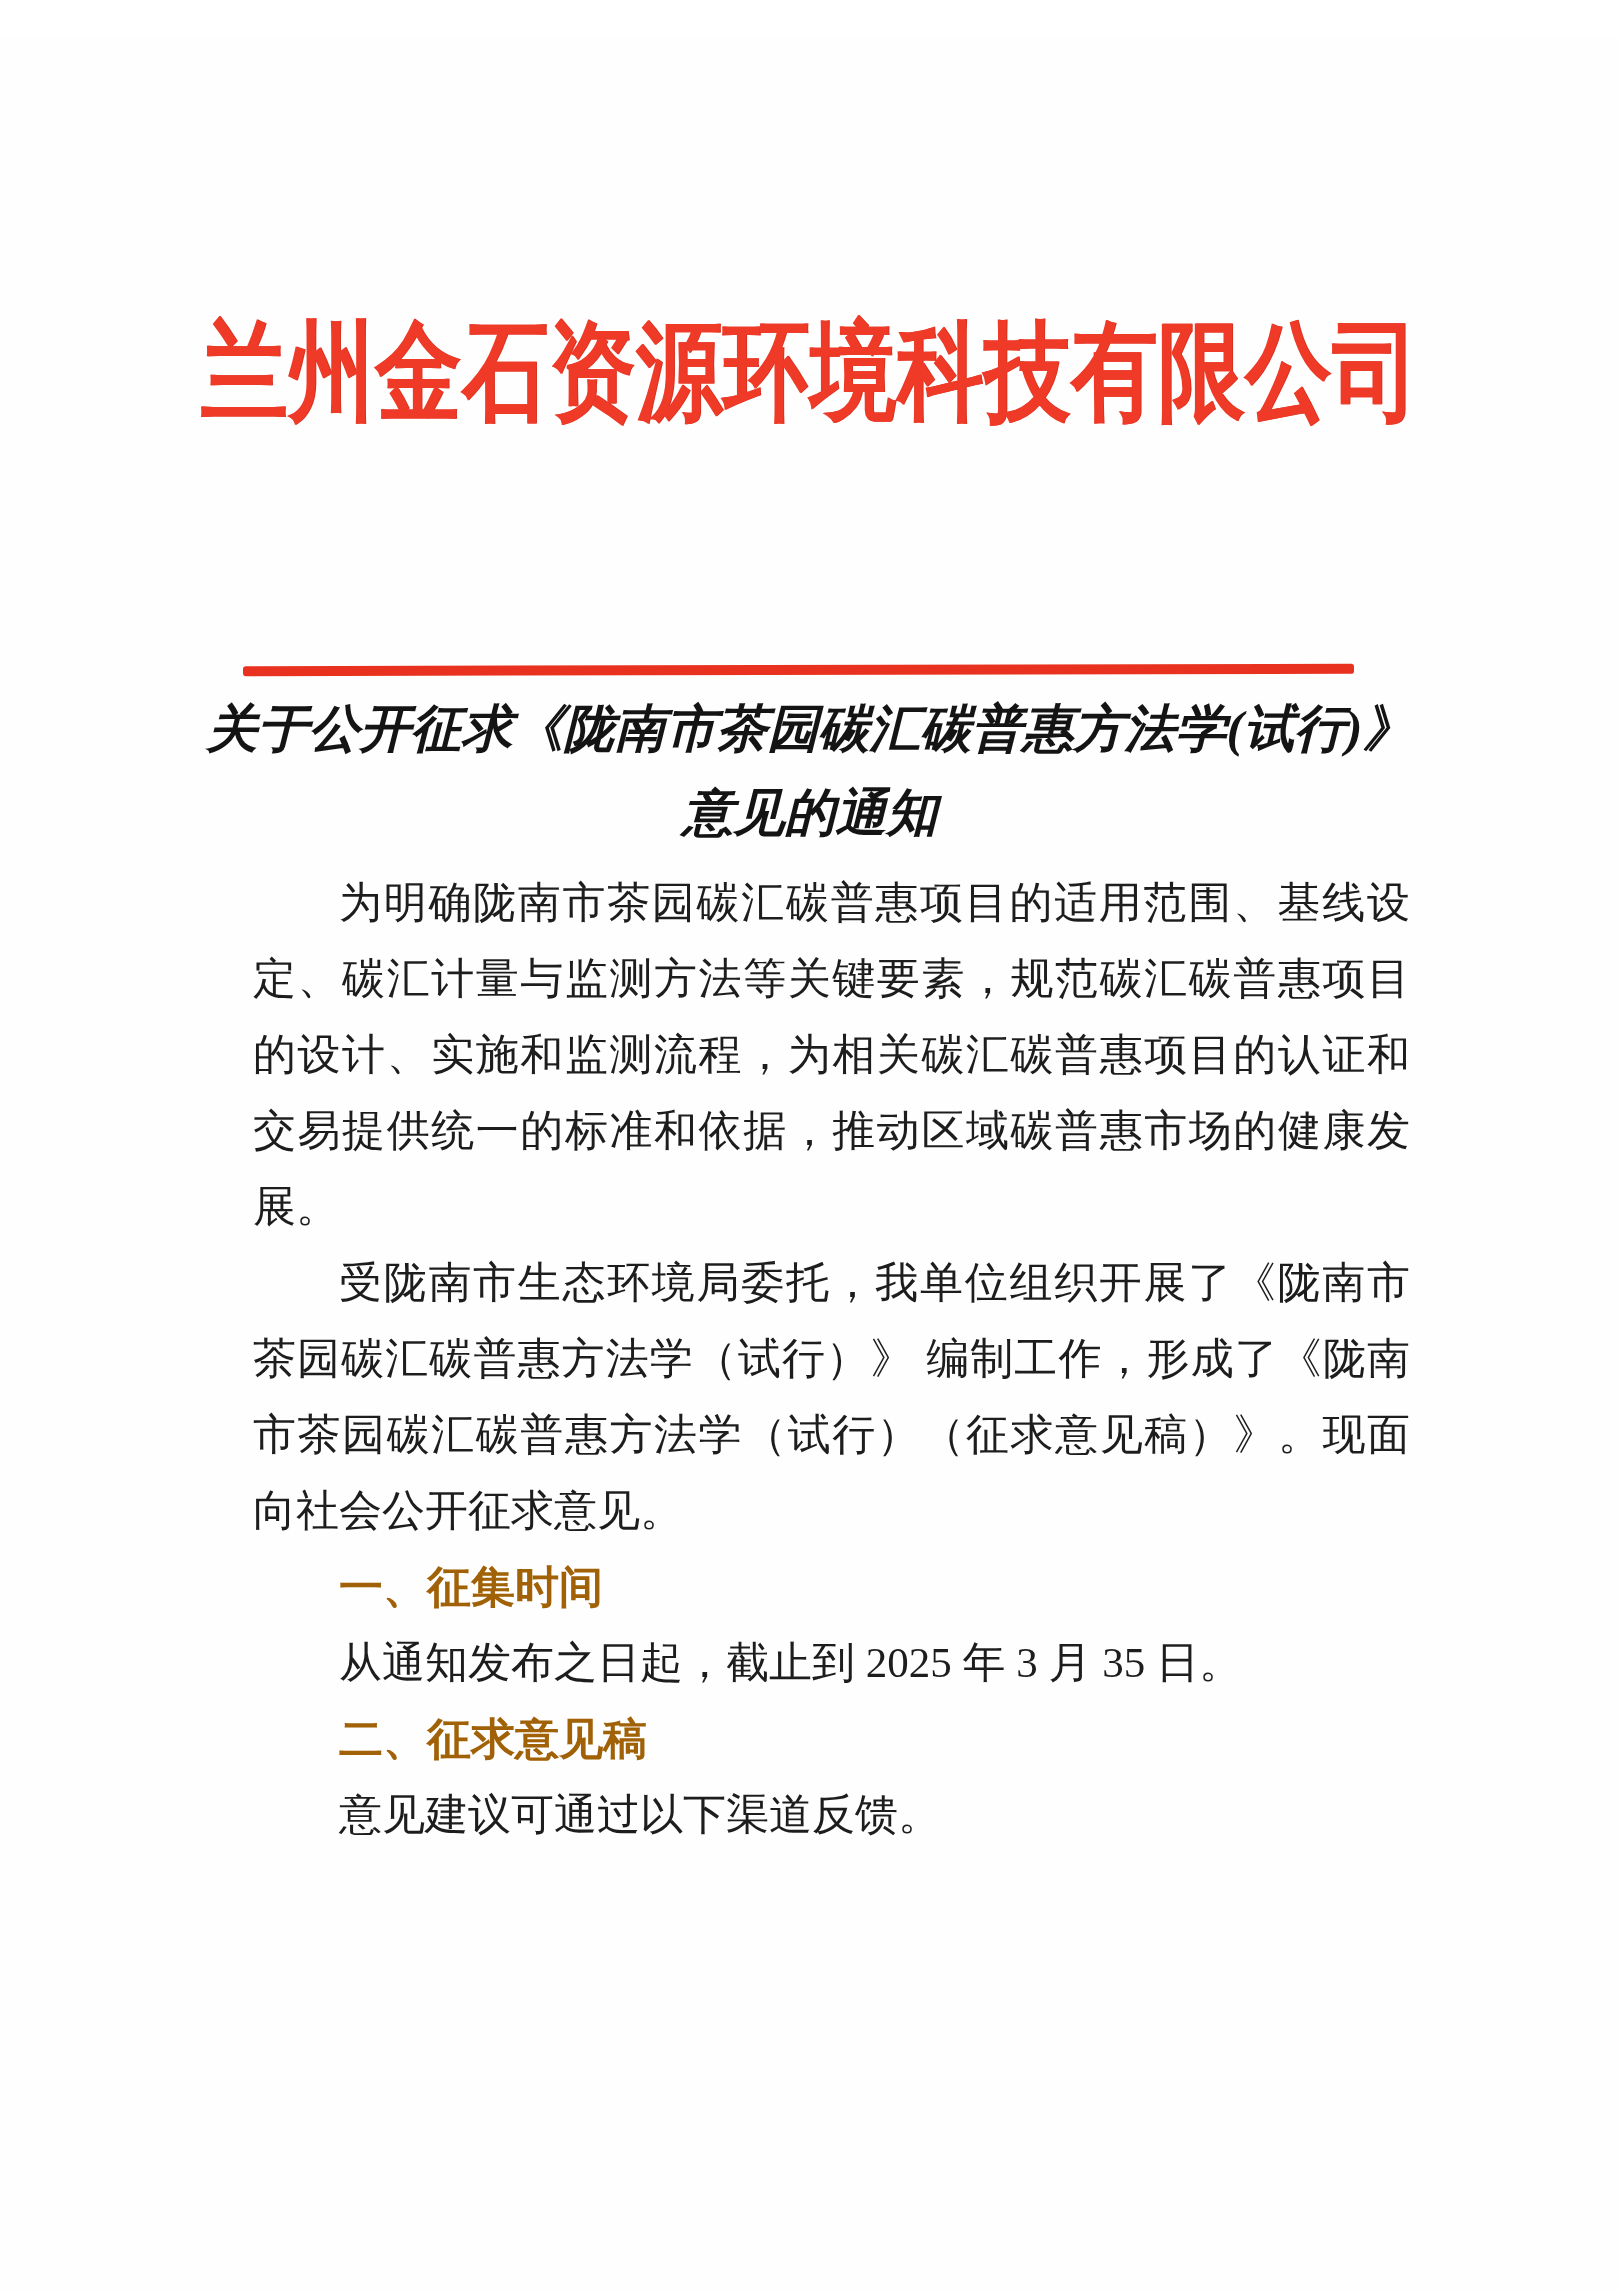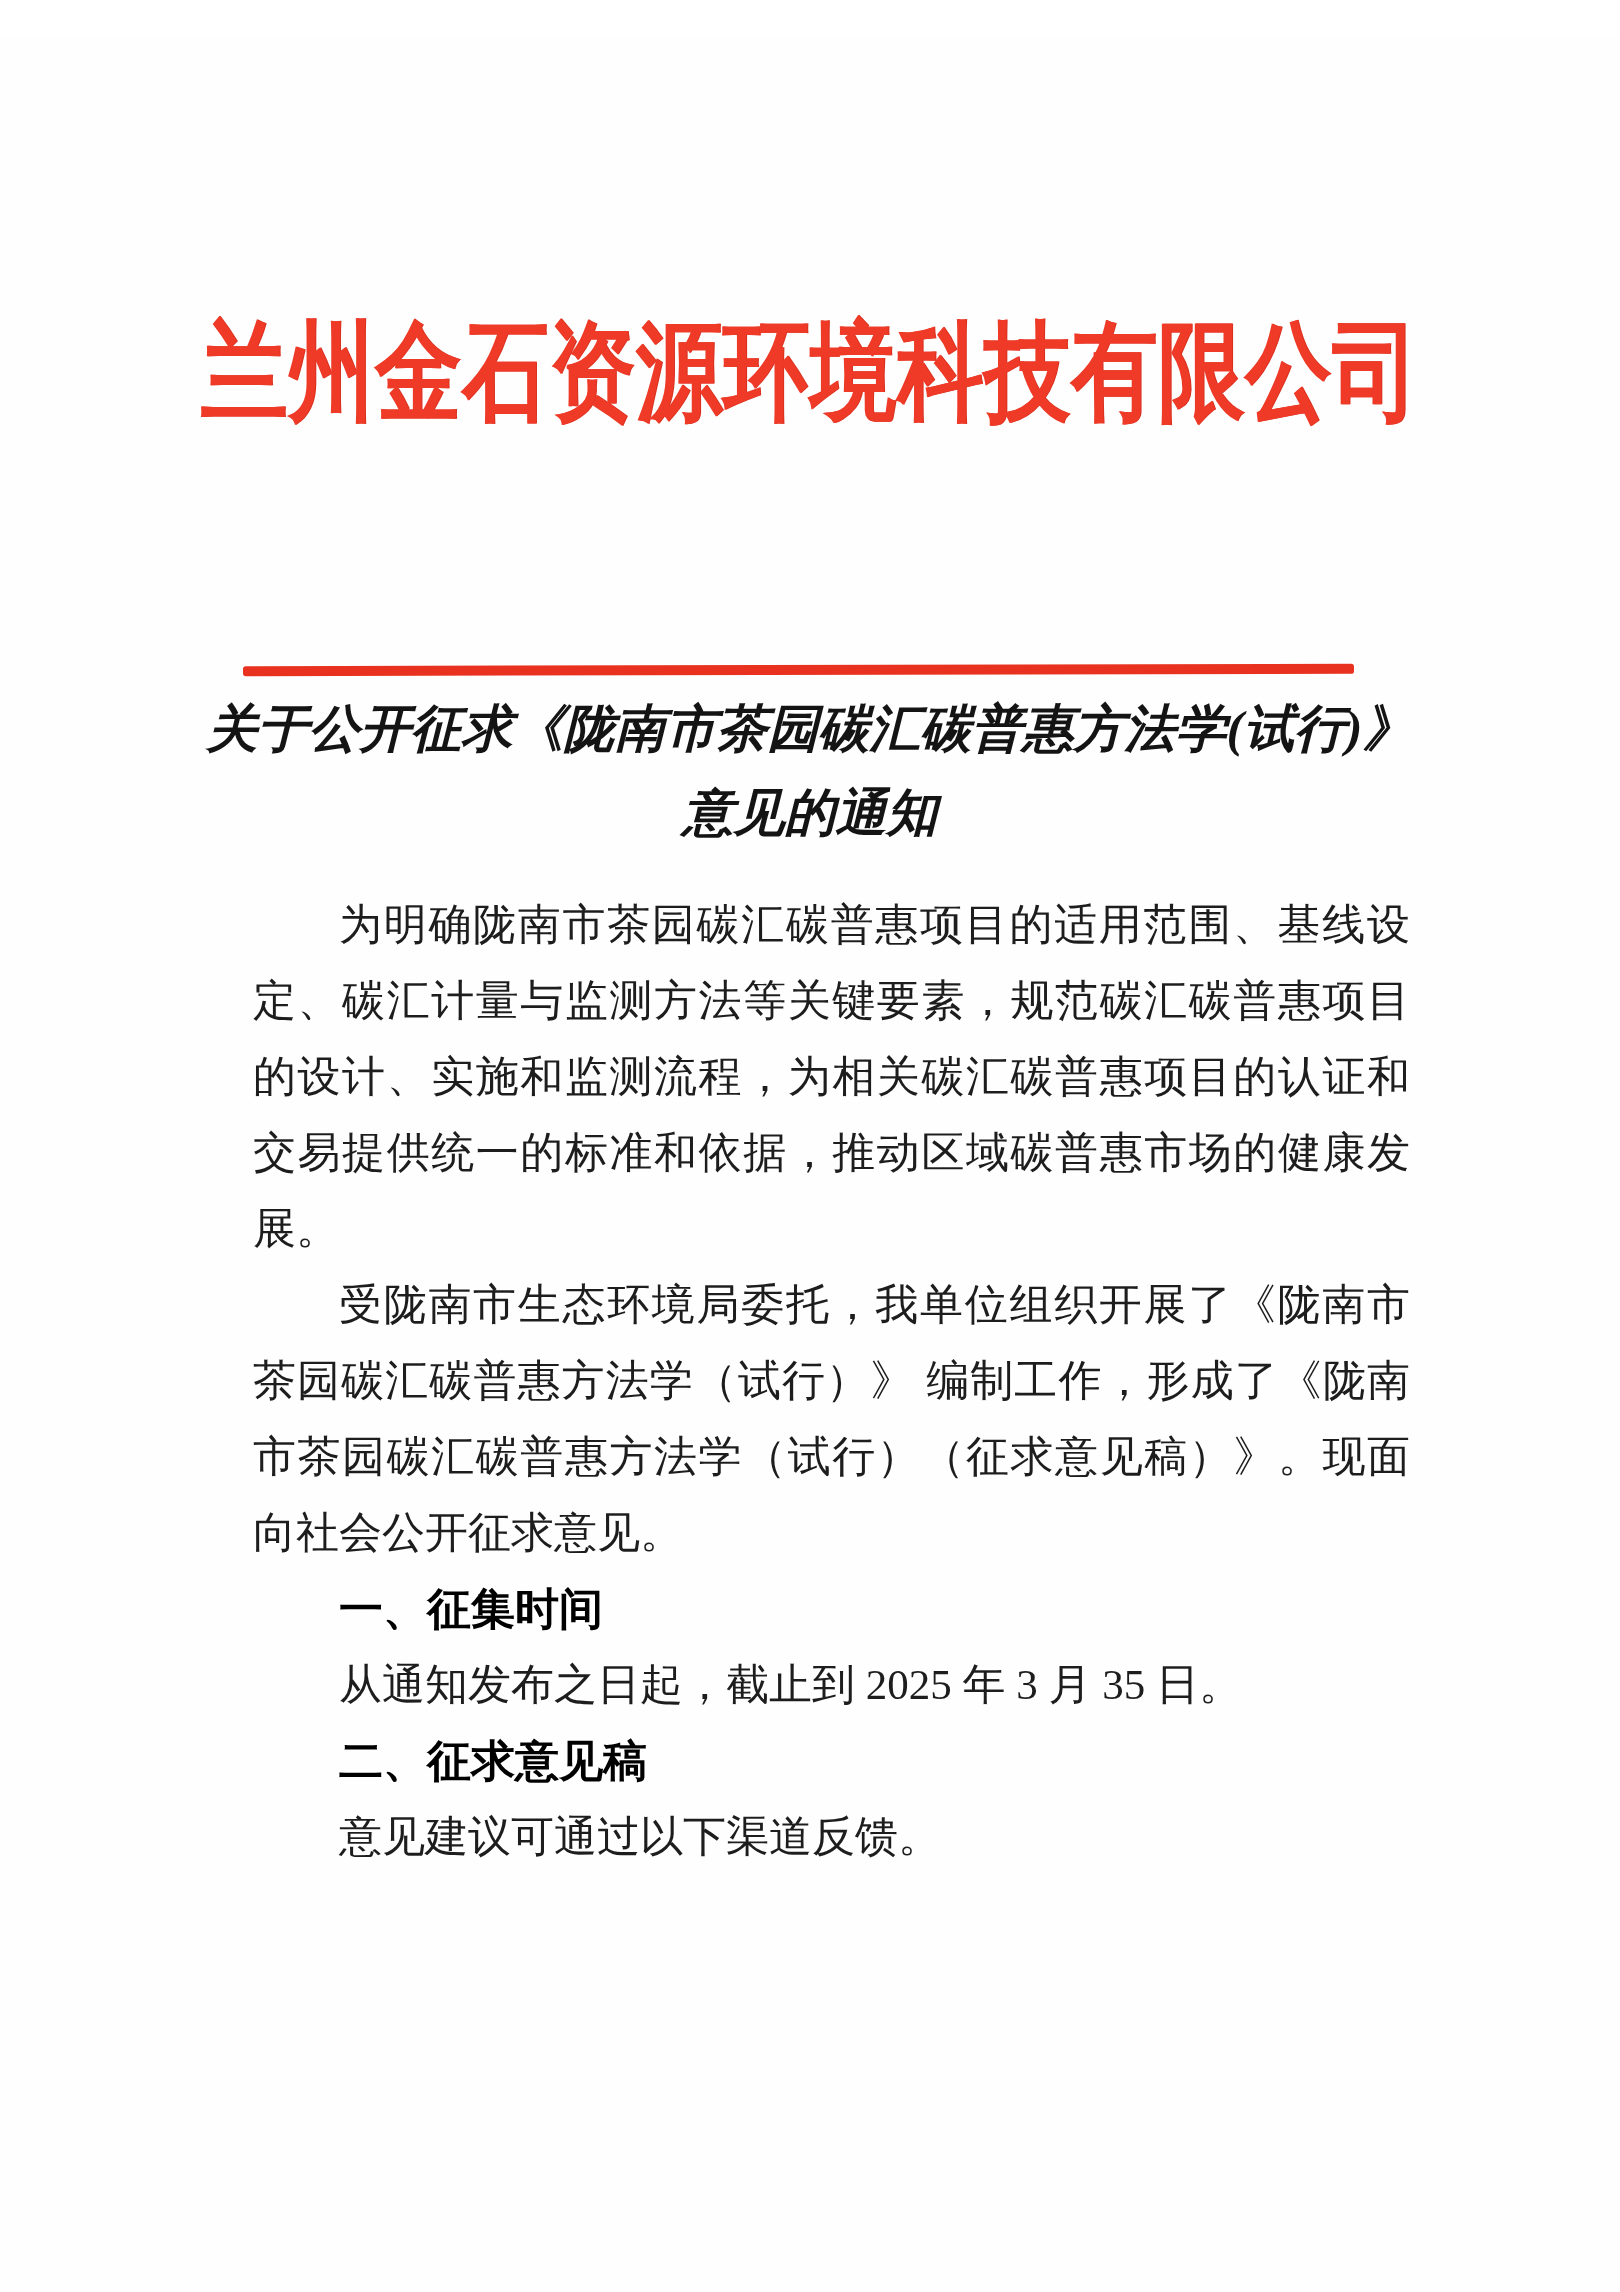--- a/index.html
+++ b/index.html
@@ -55,35 +55,35 @@
     font-size: 51px;
     font-weight: 700;
     line-height: 84px;
     font-family: "Liberation Serif", "DejaVu Serif", serif;
     font-style: italic;
   }
   .title-line { white-space: nowrap; }
   
   .body-col {
     position: absolute;
-    top: 851px;
+    top: 829px;
     left: 253px;
     width: 1157px;
     font-size: 43px;
     line-height: 76px;
     color: #1d1d1d;
     text-align: justify;
     text-justify: inter-ideograph;
   }
   .para { text-indent: 86px; }
   .heading {
     text-indent: 86px;
     font-family: "Liberation Sans", "DejaVu Sans", sans-serif;
     font-weight: 700;
-    color: #000000;
+    color: #a16207;
     font-size: 44px;
     text-align: left;
   }
   .nowrap { white-space: nowrap; text-align: left; }
 </style>
 </head>
 <body>
 
 <div class="page">
 

